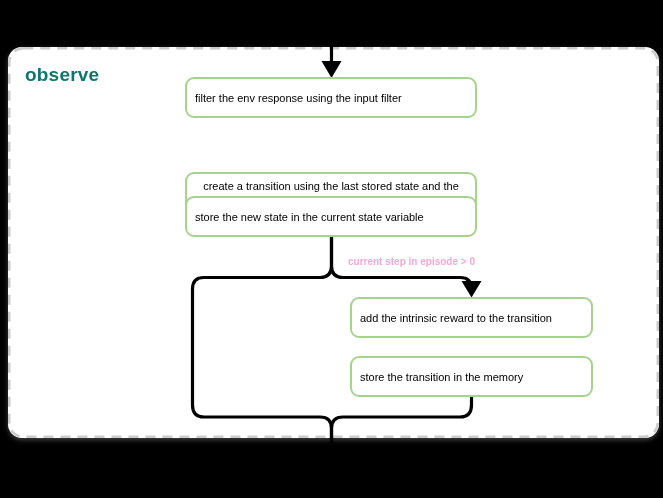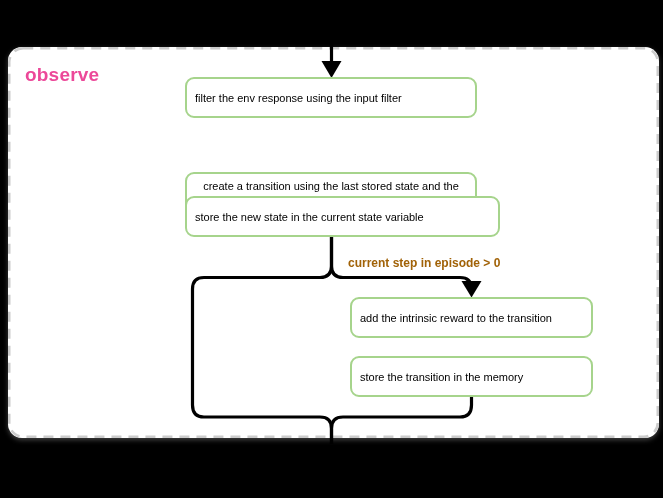--- a/index.html
+++ b/index.html
@@ -34,21 +34,21 @@
     height: 498px;
     z-index: 2;
     pointer-events: none;
   }
   .diagram-title {
     position: absolute;
     left: 25px;
     top: 64px;
     font-size: 19px;
     font-weight: bold;
-    color: #ec4899;
+    color: #0f766e;
     z-index: 3;
     letter-spacing: 0.2px;
   }
   .node {
     position: absolute;
     box-sizing: border-box;
     background: #ffffff;
     border: 2.5px solid #a6d48c;
     border-radius: 9px;
     display: flex;
@@ -56,30 +56,30 @@
     justify-content: flex-start;
     text-align: center;
     font-size: 11px;
     line-height: 14px;
     color: #000000;
     padding: 2px 8px;
     z-index: 3;
   }
   .node-1 { left: 185px; top: 77px;  width: 292px; height: 41px; }
   .node-2 { left: 185px; top: 136px; width: 292px; height: 42px; margin-top: 36px; }
-  .node-3 { left: 185px; top: 196px; width: 315px; height: 41px; }
+  .node-3 { left: 185px; top: 196px; width: 292px; height: 41px; }
   .node-4 { left: 350px; top: 297px; width: 243px; height: 41px; }
   .node-5 { left: 350px; top: 356px; width: 243px; height: 41px; }
   .condition-label {
     position: absolute;
     left: 348px;
     top: 256px;
-    font-size: 12px;
+    font-size: 10px;
     font-weight: bold;
-    color: #a16207;
+    color: #f9a8d4;
     z-index: 3;
     white-space: nowrap;
   }
 </style>
 </head>
 <body>
 
 <div class="stage">
 
   <div class="panel"></div>

